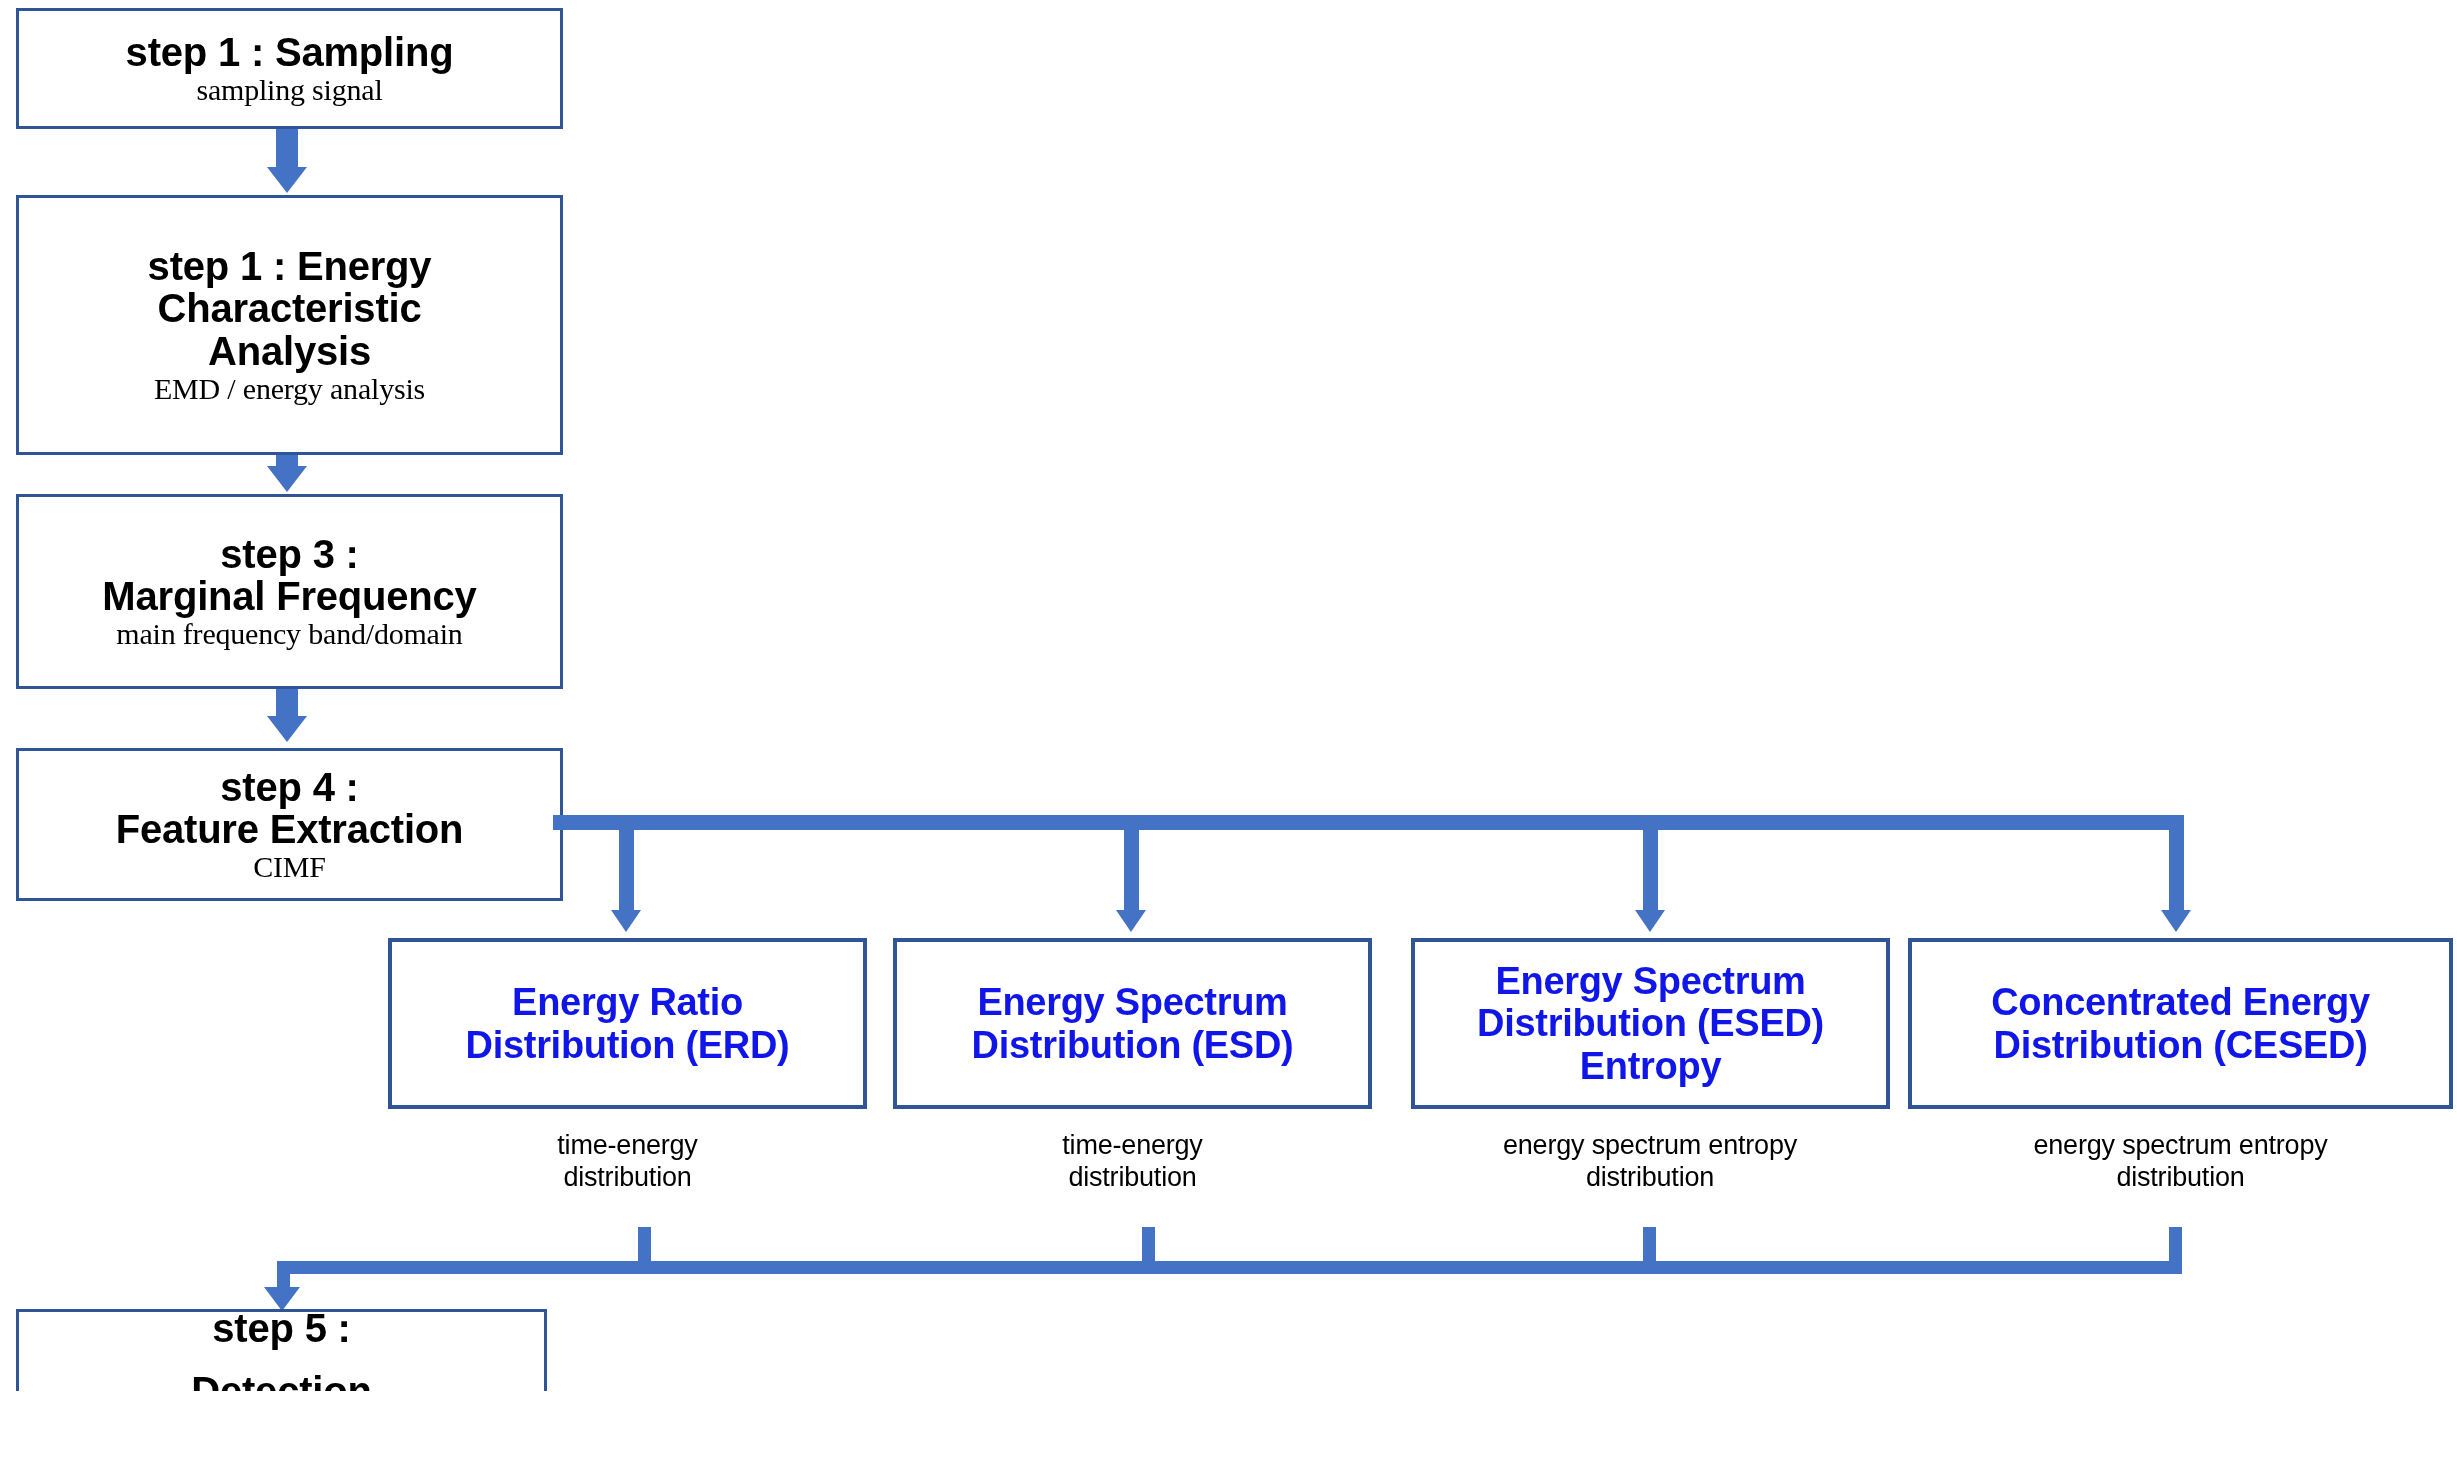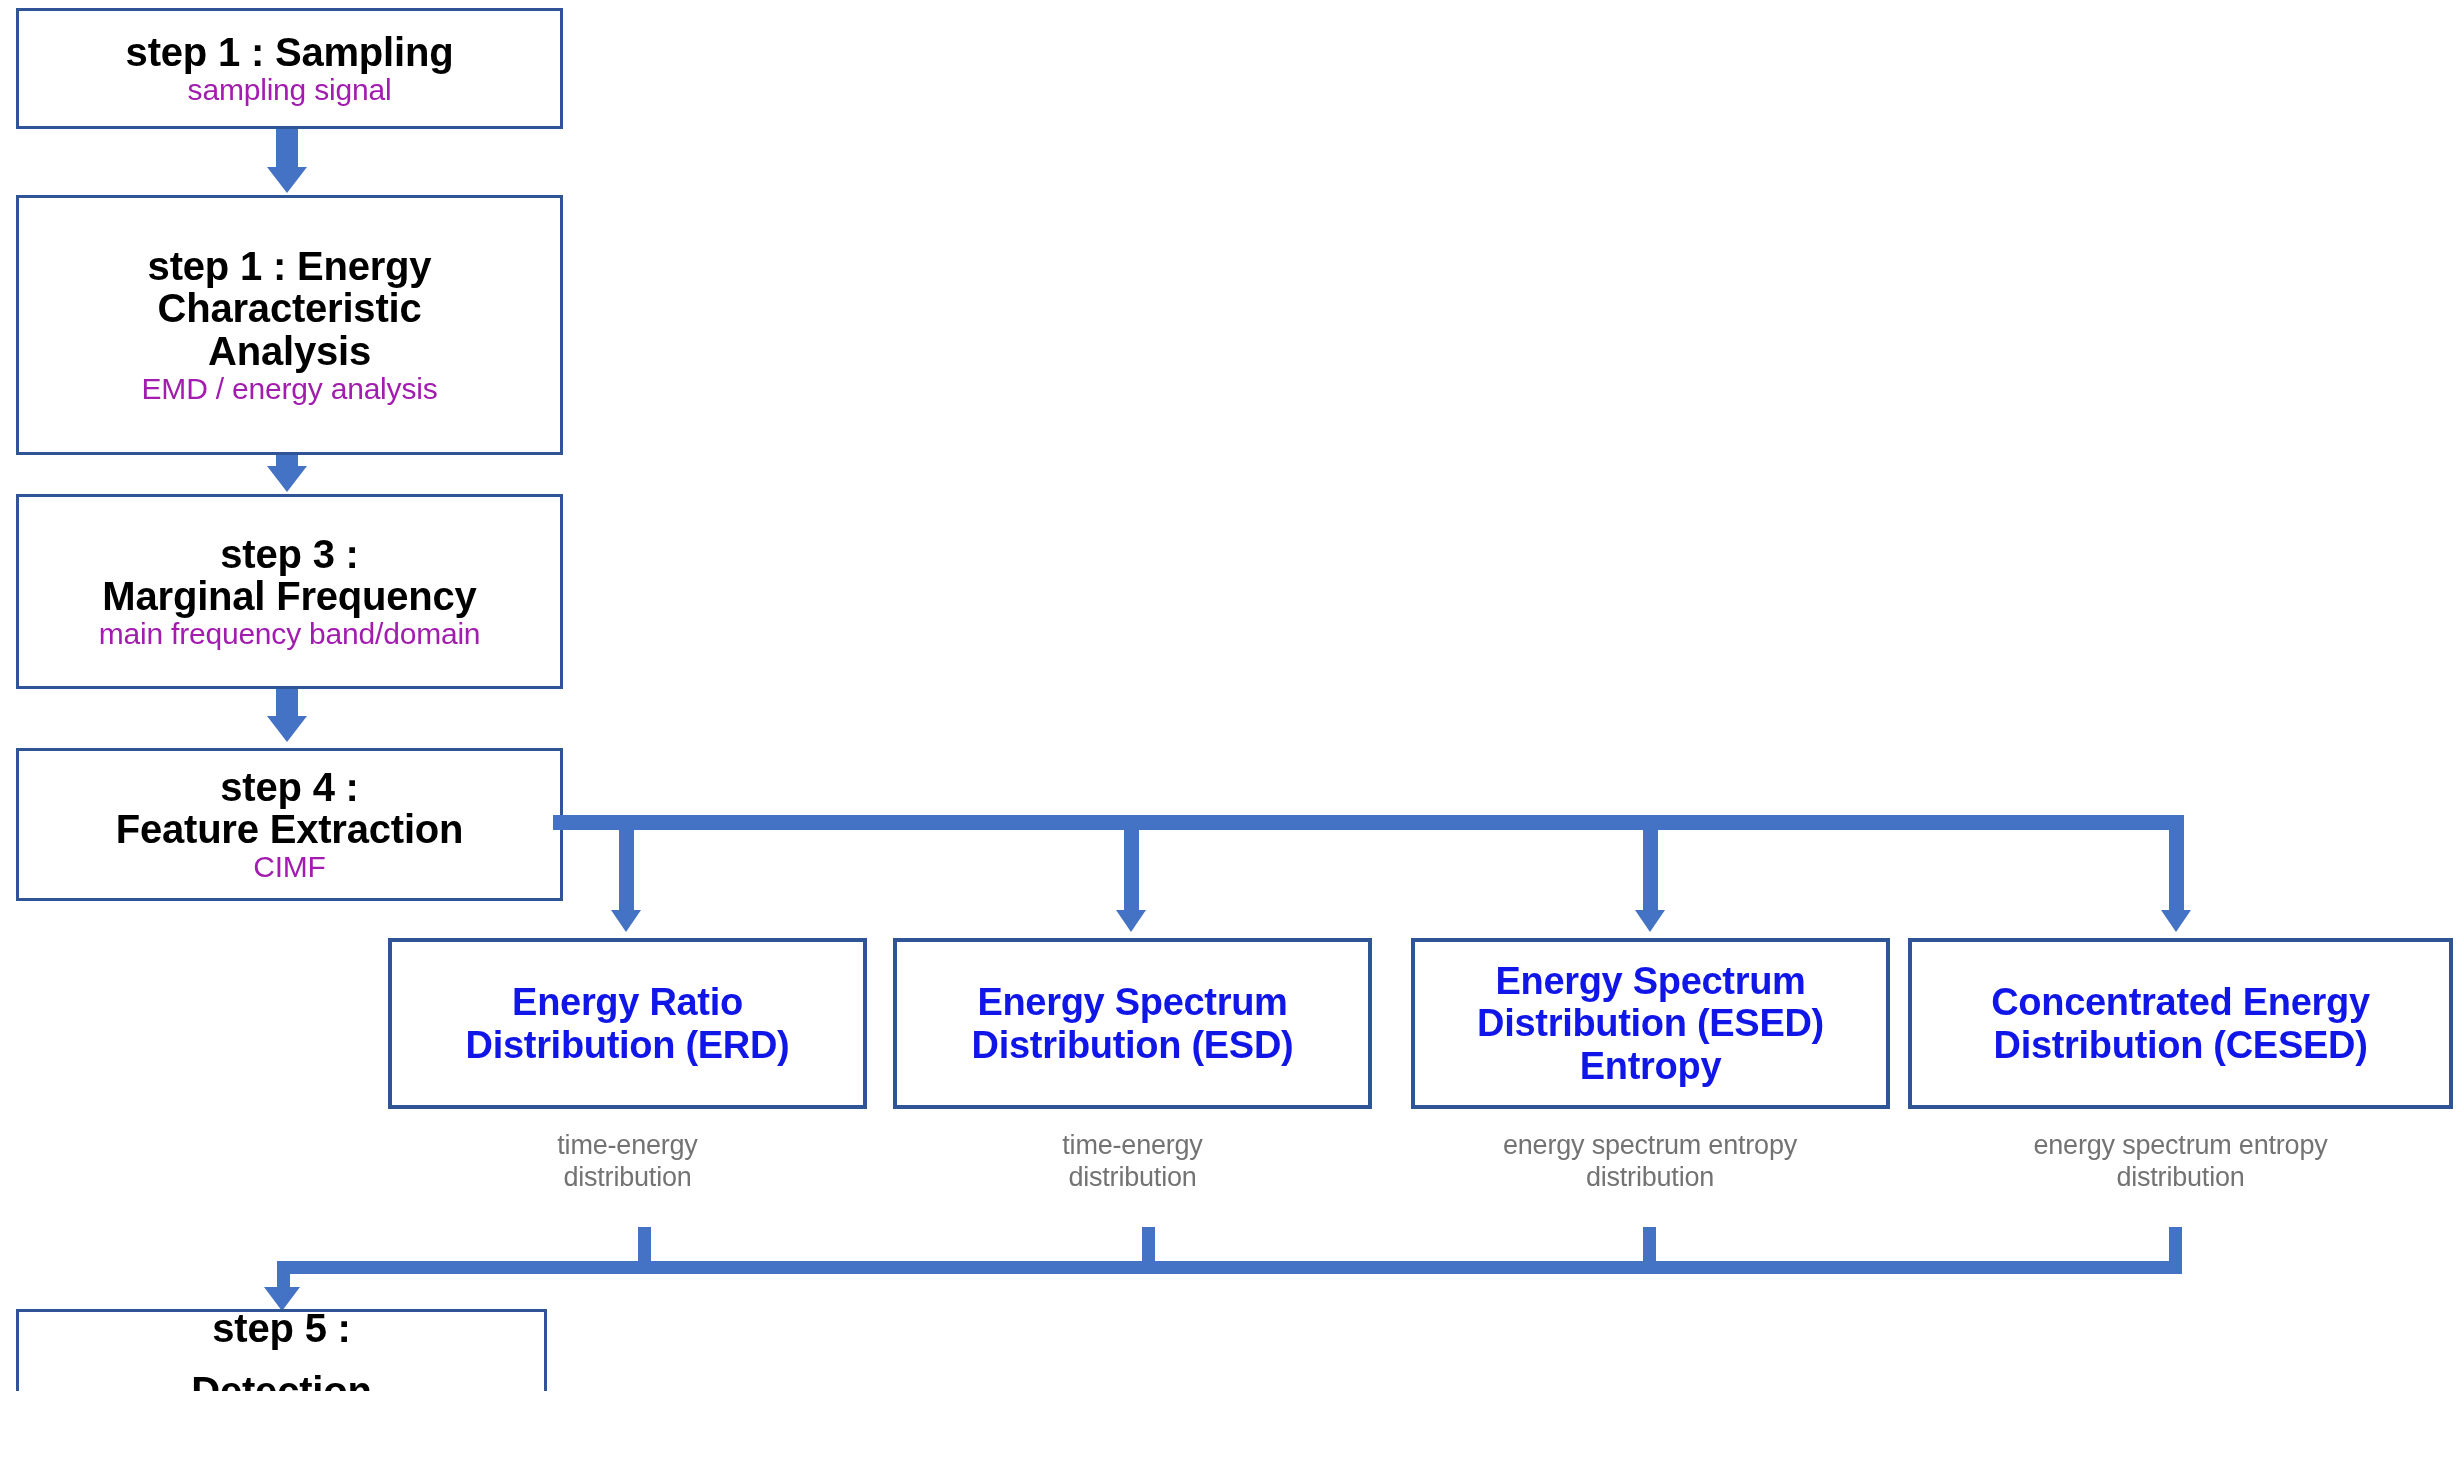--- a/index.html
+++ b/index.html
@@ -35,24 +35,25 @@
     line-height: 1.06;
   }
   .node .title {
     font-weight: bold;
     color: #000000;
     font-size: 40px;
     letter-spacing: -0.2px;
   }
   .node .sub {
     font-weight: normal;
-    color: #a21caf;
+    color: #000000;
     font-size: 30px;
     margin-top: 1px;
     letter-spacing: -0.2px;
+    font-family: Liberation Serif, serif;
   }
 
   
   .fbox {
     position: absolute;
     box-sizing: border-box;
     border: 4px solid #2f5597;
     background: #ffffff;
     display: flex;
     align-items: center;
@@ -62,21 +63,21 @@
   .fbox .ftitle {
     font-weight: bold;
     color: #1016e8;
     font-size: 38px;
     line-height: 1.12;
     letter-spacing: -0.3px;
   }
   .caption {
     position: absolute;
     text-align: center;
-    color: #737373;
+    color: #000000;
     font-size: 27px;
     line-height: 1.2;
     letter-spacing: -0.2px;
   }
 
   
   .header-note {
     position: absolute;
     color: #000000;
     font-size: 38px;

